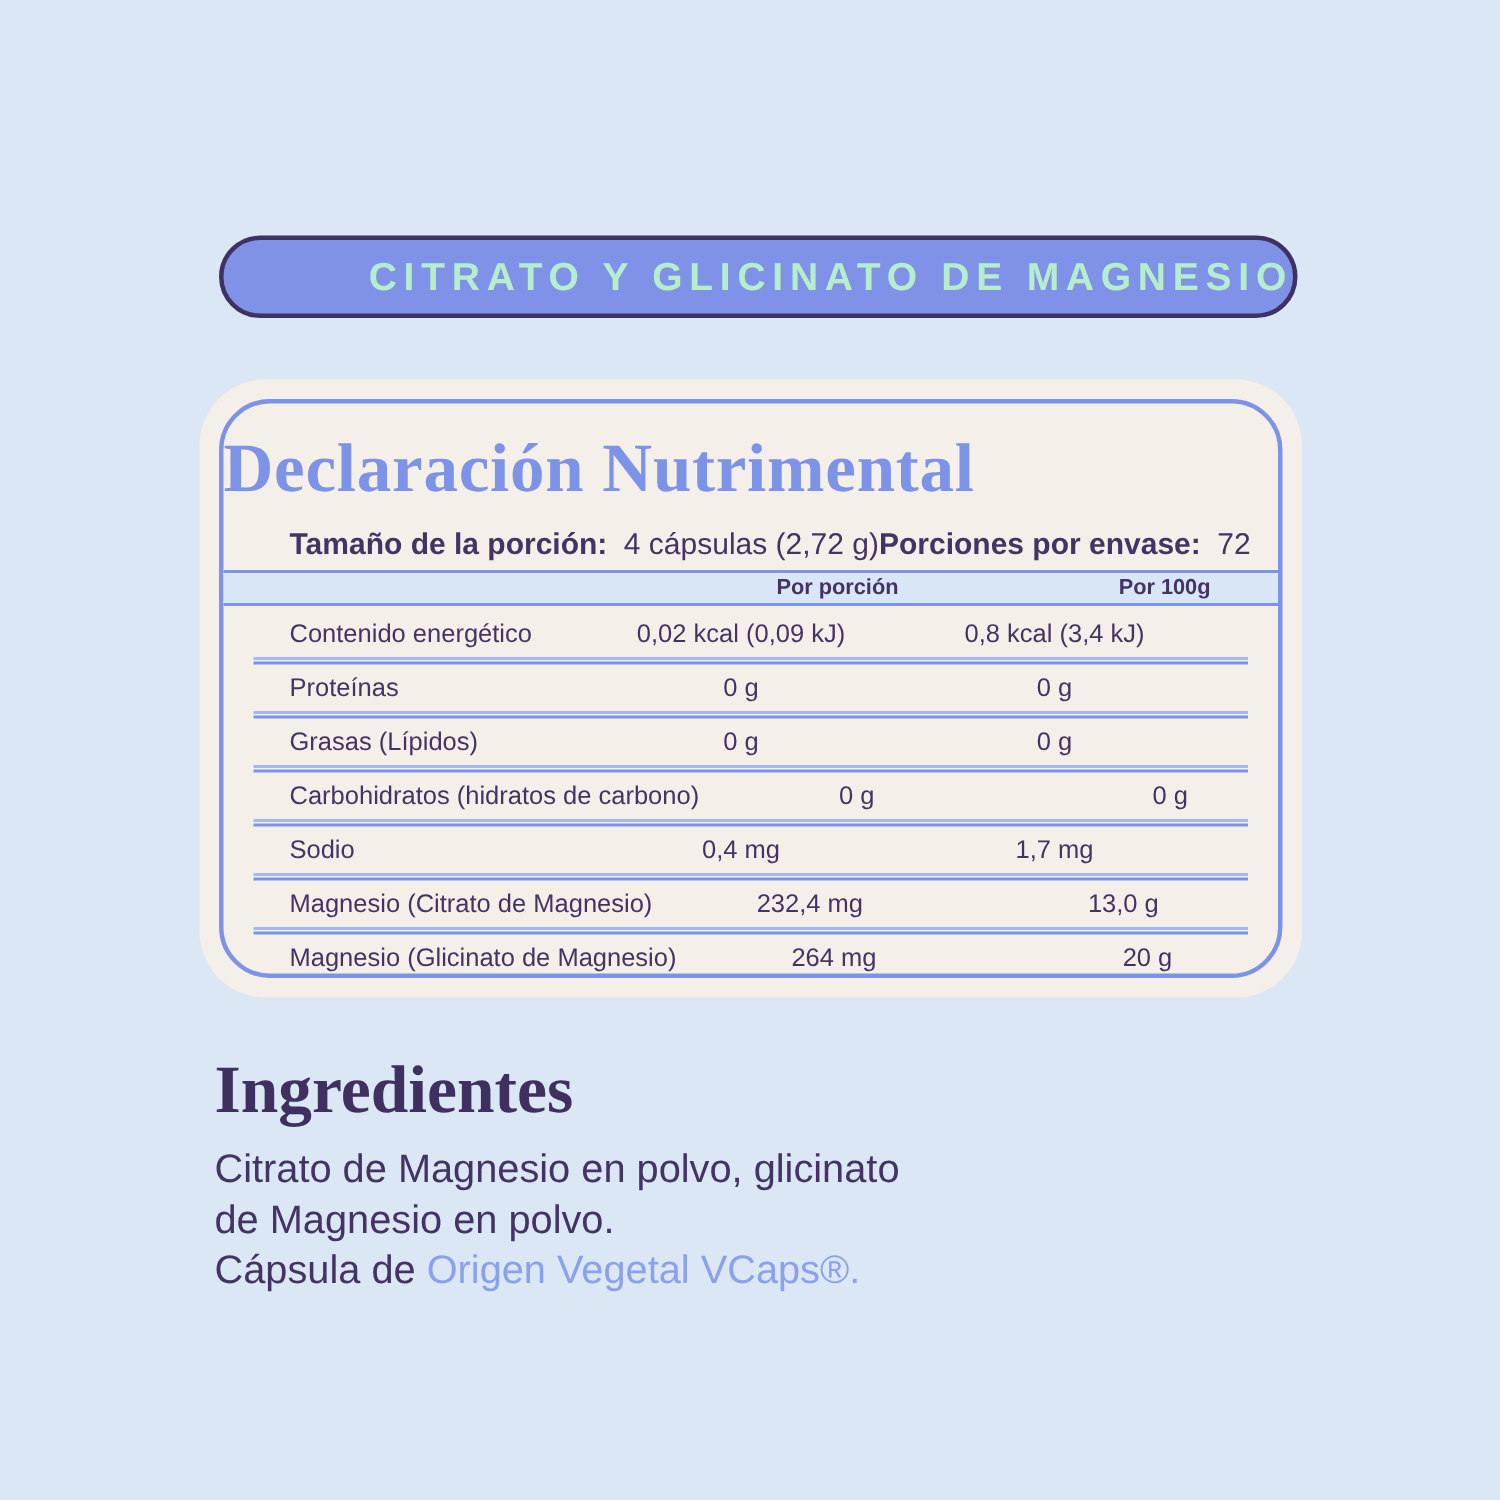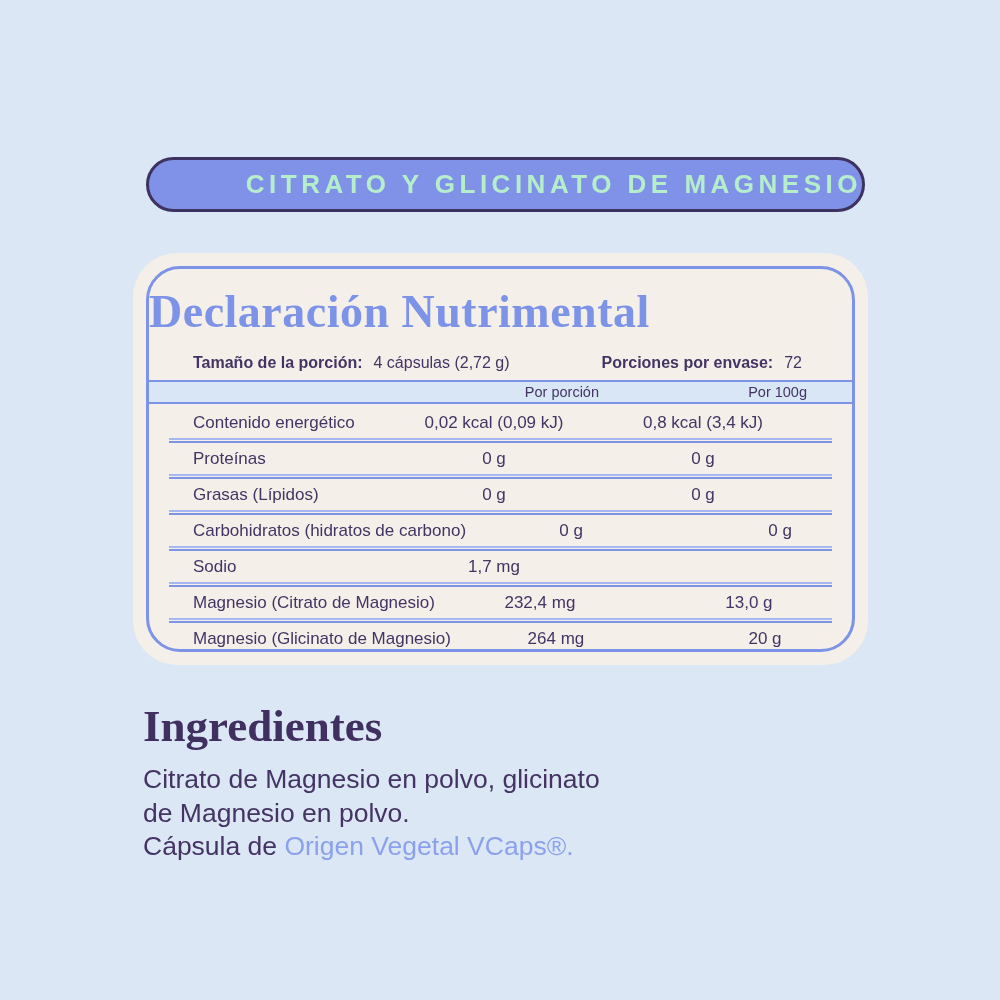--- a/index.html
+++ b/index.html
@@ -52,39 +52,39 @@
     text-align:left;
     font-family:"Liberation Serif","DejaVu Serif",serif;
     font-weight:bold;
     font-size:46px;
     color:var(--periwinkle);
     letter-spacing:0.5px;
   }
   .serving-line{
     position:absolute;top:82px;left:44px;right:50px;height:24px;
     display:flex;align-items:center;justify-content:space-between;
-    font-size:16px;
+    font-size:20px;
   }
   .serving-group{display:flex;align-items:center;gap:11px;white-space:nowrap;}
   .serving-label{font-weight:bold;}
   .col-grid{
     display:grid;
     grid-template-columns:1fr 210px 208px;
     padding:0 45px 0 44px;
     align-items:center;
   }
   .band{
     position:absolute;top:111px;left:-3px;right:-3px;height:24px;
     background:var(--band-bg);
     border-top:2px solid var(--periwinkle);
     border-bottom:2px solid var(--periwinkle);
   }
   .band .col-grid{height:100%;padding:0 48px 0 47px;}
   .band-header{
-    font-size:14.5px;font-weight:normal;text-align:right;white-space:nowrap;
+    font-size:14.5px;font-weight:bold;text-align:right;white-space:nowrap;
   }
   .table{
     position:absolute;top:138px;left:0;right:0;
   }
   .t-row{height:31px;font-size:17px;}
   .t-label{text-align:left;white-space:nowrap;}
   .t-val{text-align:center;white-space:nowrap;}
   .divider{
     height:5px;
     margin:0 20px;
@@ -161,20 +161,21 @@
 
       <div class="col-grid t-row">
         <span class="t-label">Carbohidratos (hidratos de carbono)</span>
         <span class="t-val">0 g</span>
         <span class="t-val">0 g</span>
       </div>
       <div class="divider"></div>
 
       <div class="col-grid t-row">
         <span class="t-label">Sodio</span>
+        <span class="t-val">0,4 mg</span>
         <span class="t-val">1,7 mg</span>
       </div>
       <div class="divider"></div>
 
       <div class="col-grid t-row">
         <span class="t-label">Magnesio (Citrato de Magnesio)</span>
         <span class="t-val">232,4 mg</span>
         <span class="t-val">13,0 g</span>
       </div>
       <div class="divider"></div>

